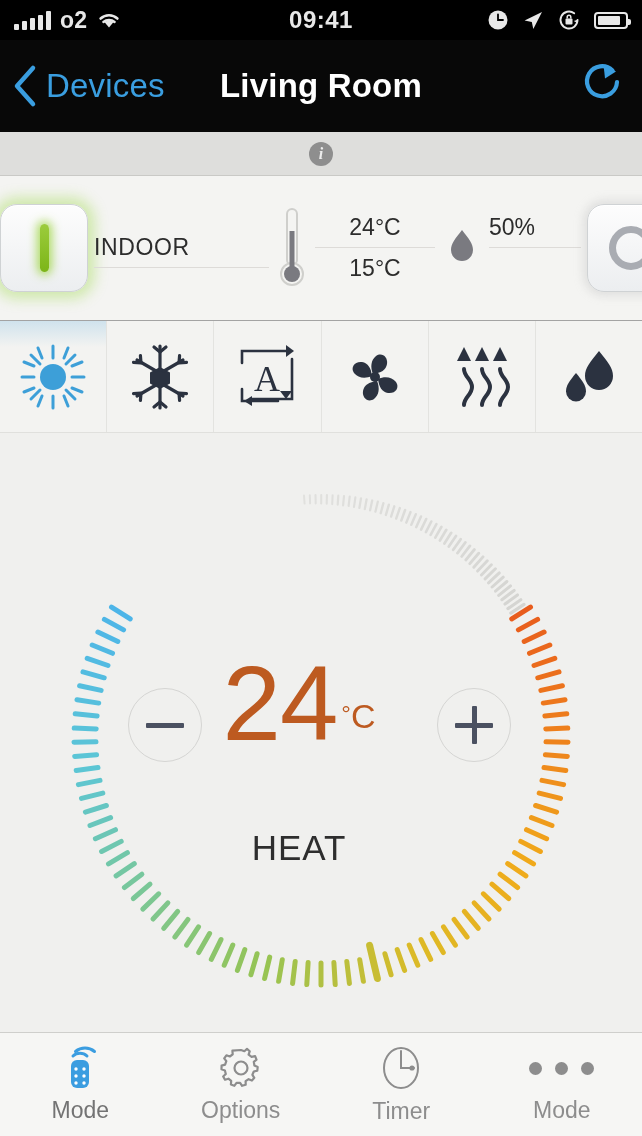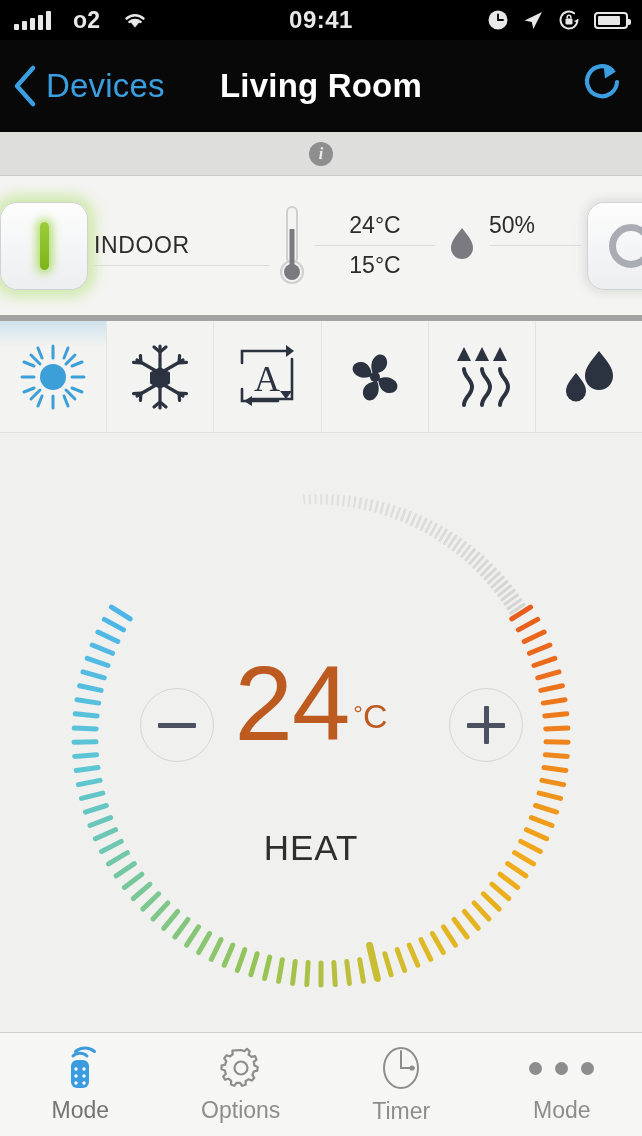--- a/index.html
+++ b/index.html
@@ -10,21 +10,21 @@
     overflow: hidden;
   }
   #app { position: relative; width: 642px; height: 1136px; background: #f0f0ee; }
 
   
   .statusbar {
     position: absolute; top: 0; left: 0; width: 642px; height: 40px;
     background: #000; color: #e8e8e8;
     display: flex; align-items: center; padding: 0 14px;
   }
-  .sb-left { display: flex; align-items: center; gap: 22px; }
+  .sb-left { display: flex; align-items: center; gap: 9px; }
   .sig { display: flex; align-items: flex-end; gap: 3px; height: 20px; }
   .sig i { display: block; width: 5px; background: #e8e8e8; border-radius: 1px; }
   .sig i:nth-child(1){height:6px;} .sig i:nth-child(2){height:9px;}
   .sig i:nth-child(3){height:12px;} .sig i:nth-child(4){height:15px;}
   .sig i:nth-child(5){height:19px;}
   .carrier { font-size: 23px; font-weight: bold; letter-spacing: .3px; }
   .sb-center {
     position: absolute; left: 0; right: 0; text-align: center;
     font-size: 24px; font-weight: bold; letter-spacing: .5px;
   }
@@ -65,21 +65,21 @@
     width: 24px; height: 24px; border-radius: 50%; background: #8e8e8e;
     color: #ededed; font-size: 16px; font-weight: bold; font-style: italic;
     display: flex; align-items: center; justify-content: center;
     font-family: "Liberation Serif", serif;
   }
   .banner-text { font-size: 22px; color: #67676a; }
 
   
   .strip {
     position: absolute; top: 176px; left: 0; width: 642px; height: 145px;
-    background: #f4f4f2; border-bottom: 6px solid #a3a3a3;
+    background: #f4f4f2; border-bottom: 1px solid #a3a3a3;
     display: flex; align-items: center;
   }
   .pwr-wrap { width: 122px; display:flex; align-items:center; justify-content:center; }
   .pwr {
     width: 88px; height: 88px; border-radius: 17px;
     border: 1px solid #cfd2d4;
     background: linear-gradient(#fdfdfd, #eceef0);
     display: flex; align-items: center; justify-content: center; cursor: pointer;
   }
   .pwr.on { box-shadow: 0 0 13px 7px rgba(150,215,60,.38), inset 0 1px 0 #fff; }
@@ -123,21 +123,21 @@
   .mode.active::before {
     content:""; position:absolute; top:0; left:0; right:0; height:26px;
     background: linear-gradient(rgba(150,200,230,.38), rgba(150,200,230,0));
   }
 
   
   .dial { position: absolute; top: 433px; left: 0; width: 642px; height: 600px; }
   .dial svg { position: absolute; top: 0; left: 0; }
   .centre {
     position: absolute; top: 0; left: 0; width: 598px; height: 600px;
-    display: flex; flex-direction: column; align-items: center; margin-left: 12px;
+    display: flex; flex-direction: column; align-items: center;
   }
   .templine {
     position: absolute; top: 218px; left: 0; right: 0;
     display: flex; align-items: center; justify-content: center;
   }
   .big-temp {
     font-size: 105px; color: #bd5a20; font-weight: normal; line-height: 1;
     letter-spacing: -1px;
   }
   .unit { font-size: 34px; color: #bd5a20; margin-left: 4px; margin-top: 26px; }

